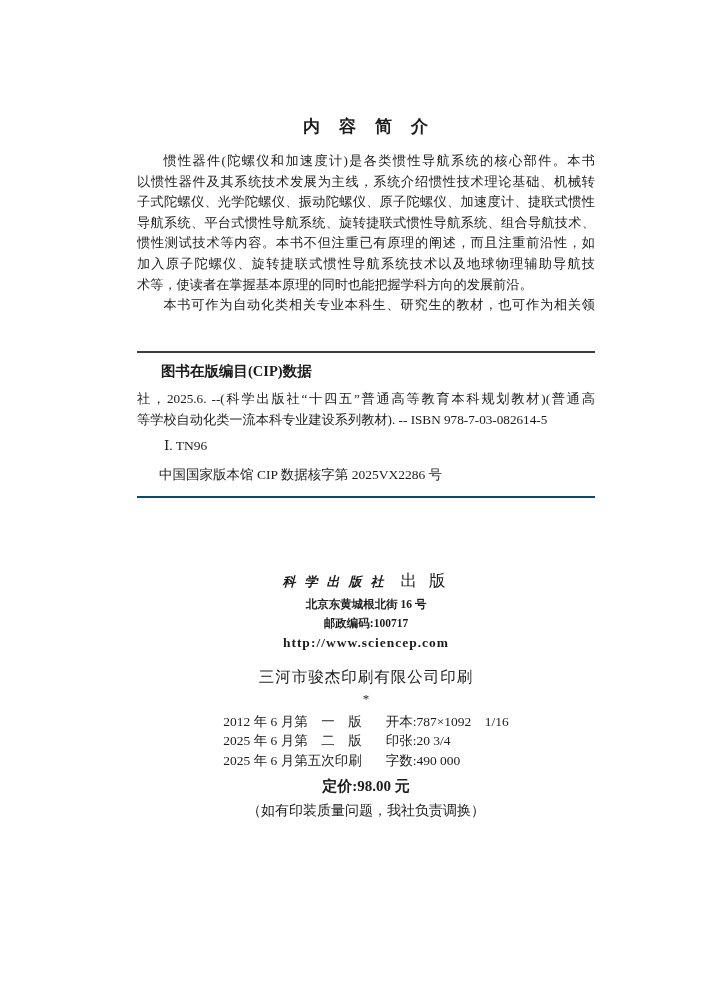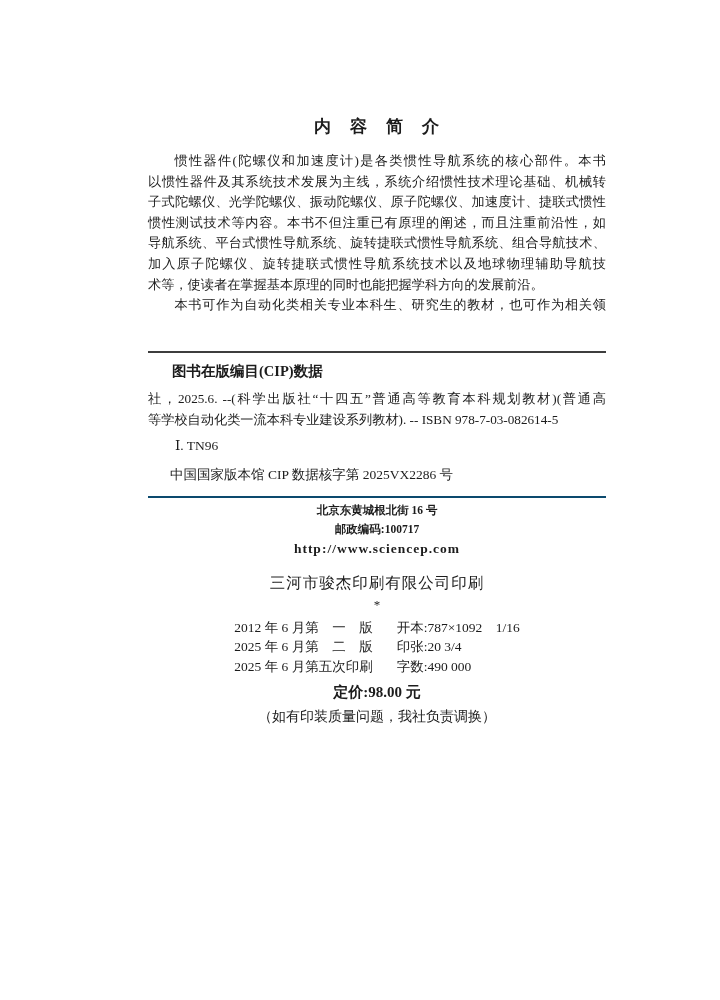--- a/index.html
+++ b/index.html
@@ -1,21 +1,21 @@
 <!DOCTYPE html>
 <html><head>
 <meta charset="utf-8">
 <style>
   html,body{margin:0;padding:0;background:#ffffff;}
   .page{
     position:relative;width:720px;height:1000px;background:#ffffff;
     font-family:"Liberation Serif","DejaVu Serif",serif;color:#1c1c1c;
     overflow:hidden;margin:0 auto;
   }
-  .content{position:absolute;left:148px;top:0;width:458px;}
+  .content{position:absolute;left:137px;top:0;width:458px;}
 
   .book-title{padding-top:115px;font-size:17px;font-weight:bold;text-align:center;letter-spacing:1px;}
 
   .intro{margin-top:13px;font-size:13.2px;line-height:20.6px;}
   .tline{text-align:justify;}
   .jl{text-align-last:justify;}
   .ind2{text-indent:2em;}
   .ind15{text-indent:1.5em;}
 
   .cip-box{margin-top:35px;border-top:2px solid #3d3d3d;border-bottom:2px solid #0c4a6e;padding:5px 0 12px;}
@@ -49,39 +49,42 @@
 
 <div class="page">
   <div class="content">
 
     <div class="book-title">内　容　简　介</div>
 
     <div class="intro">
       <div class="tline ind2 jl">惯性器件(陀螺仪和加速度计)是各类惯性导航系统的核心部件。本书</div>
       <div class="tline jl">以惯性器件及其系统技术发展为主线，系统介绍惯性技术理论基础、机械转</div>
       <div class="tline jl">子式陀螺仪、光学陀螺仪、振动陀螺仪、原子陀螺仪、加速度计、捷联式惯性</div>
+      <div class="tline jl">导航系统、平台式惯性导航系统、旋转捷联式惯性导航系统、组合导航技术、</div>
       <div class="tline jl">惯性测试技术等内容。本书不但注重已有原理的阐述，而且注重前沿性，如</div>
-      <div class="tline jl">导航系统、平台式惯性导航系统、旋转捷联式惯性导航系统、组合导航技术、</div>
       <div class="tline jl">加入原子陀螺仪、旋转捷联式惯性导航系统技术以及地球物理辅助导航技</div>
       <div class="tline">术等，使读者在掌握基本原理的同时也能把握学科方向的发展前沿。</div>
       <div class="tline ind2 jl">本书可作为自动化类相关专业本科生、研究生的教材，也可作为相关领</div>
     </div>
 
     <div class="cip-box">
       <div class="cip-heading">图书在版编目(CIP)数据</div>
       <div class="cip-para">
         <div class="tline jl">社，2025.6. --(科学出版社“十四五”普通高等教育本科规划教材)(普通高</div>
         <div class="tline">等学校自动化类一流本科专业建设系列教材). -- ISBN 978-7-03-082614-5</div>
       </div>
       <div class="cip-class">Ⅰ. TN96</div>
       <div class="cip-registry">中国国家版本馆 CIP 数据核字第 2025VX2286 号</div>
     </div>
 
 
     <div class="pubblock">
+      <div class="logo-line">
+        <span class="logo-script">科学出版社</span><span class="logo-suffix">出 版</span>
+      </div>
       <div class="pub-address">北京东黄城根北街 16 号</div>
       <div class="pub-postal">邮政编码:100717</div>
       <div class="pub-url">http://www.sciencep.com</div>
       <div class="pub-printer">三河市骏杰印刷有限公司印刷</div>
       <div class="star-divider">*</div>
     </div>
 
     <div class="edition">
       <div class="cell">2012 年 6 月第　一　版</div>
       <div class="cell">开本:787×1092　1/16</div>

